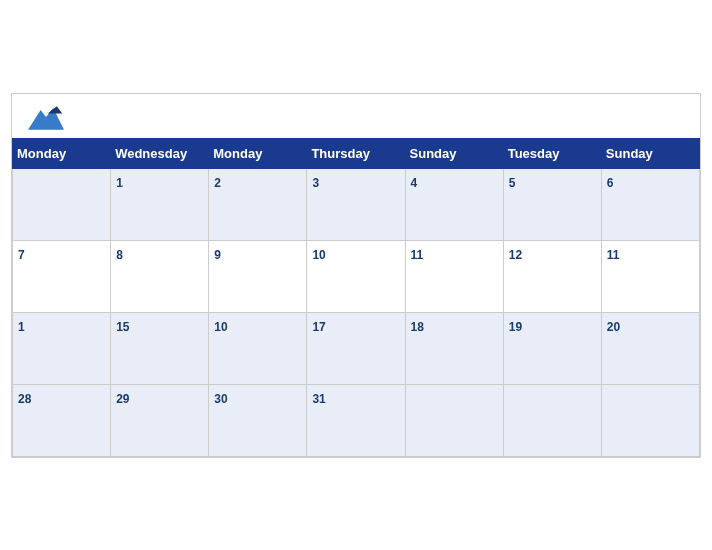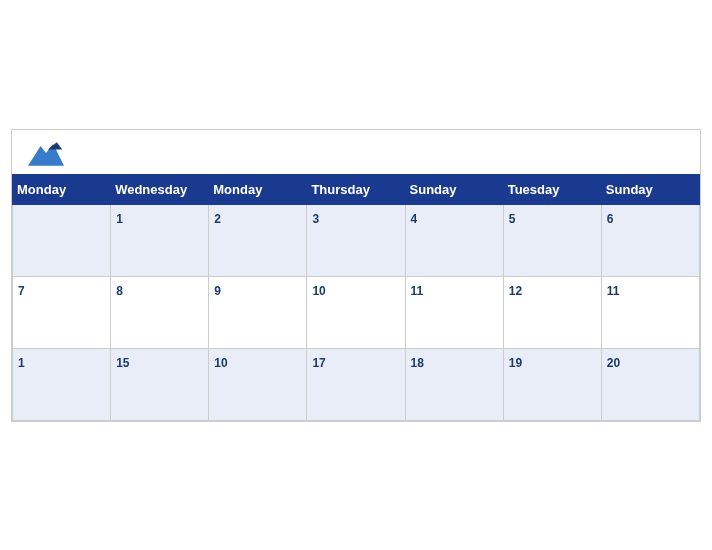--- a/index.html
+++ b/index.html
@@ -146,15 +146,24 @@
         </tr>
         <tr class="shaded-row">
           <td><span class="day-num">1</span></td>
           <td><span class="day-num">15</span></td>
           <td><span class="day-num">10</span></td>
           <td><span class="day-num">17</span></td>
           <td><span class="day-num">18</span></td>
           <td><span class="day-num">19</span></td>
           <td><span class="day-num">20</span></td>
         </tr>
+        <tr class="shaded-row">
+          <td><span class="day-num">28</span></td>
+          <td><span class="day-num">29</span></td>
+          <td><span class="day-num">30</span></td>
+          <td><span class="day-num">31</span></td>
+          <td class="empty-cell"></td>
+          <td class="empty-cell"></td>
+          <td class="empty-cell"></td>
+        </tr>
       </tbody>
   </table>
 </div>
 
 </body></html>

